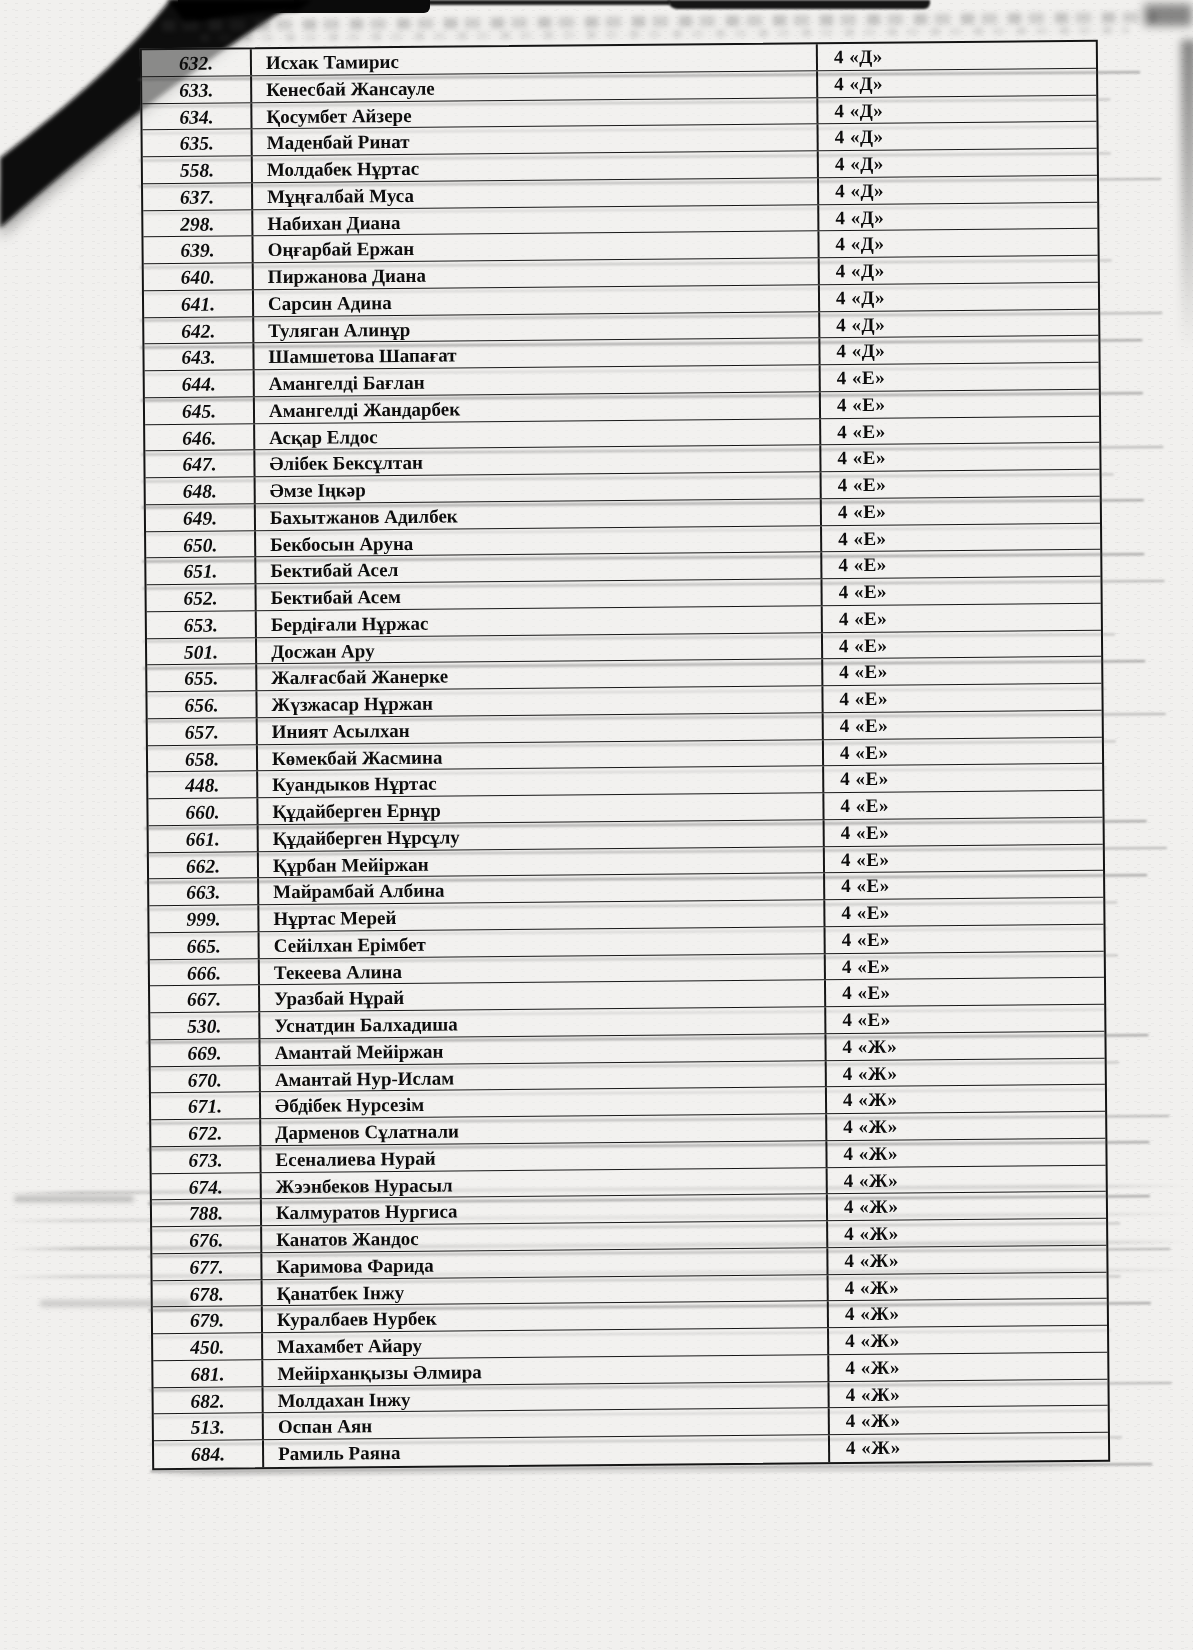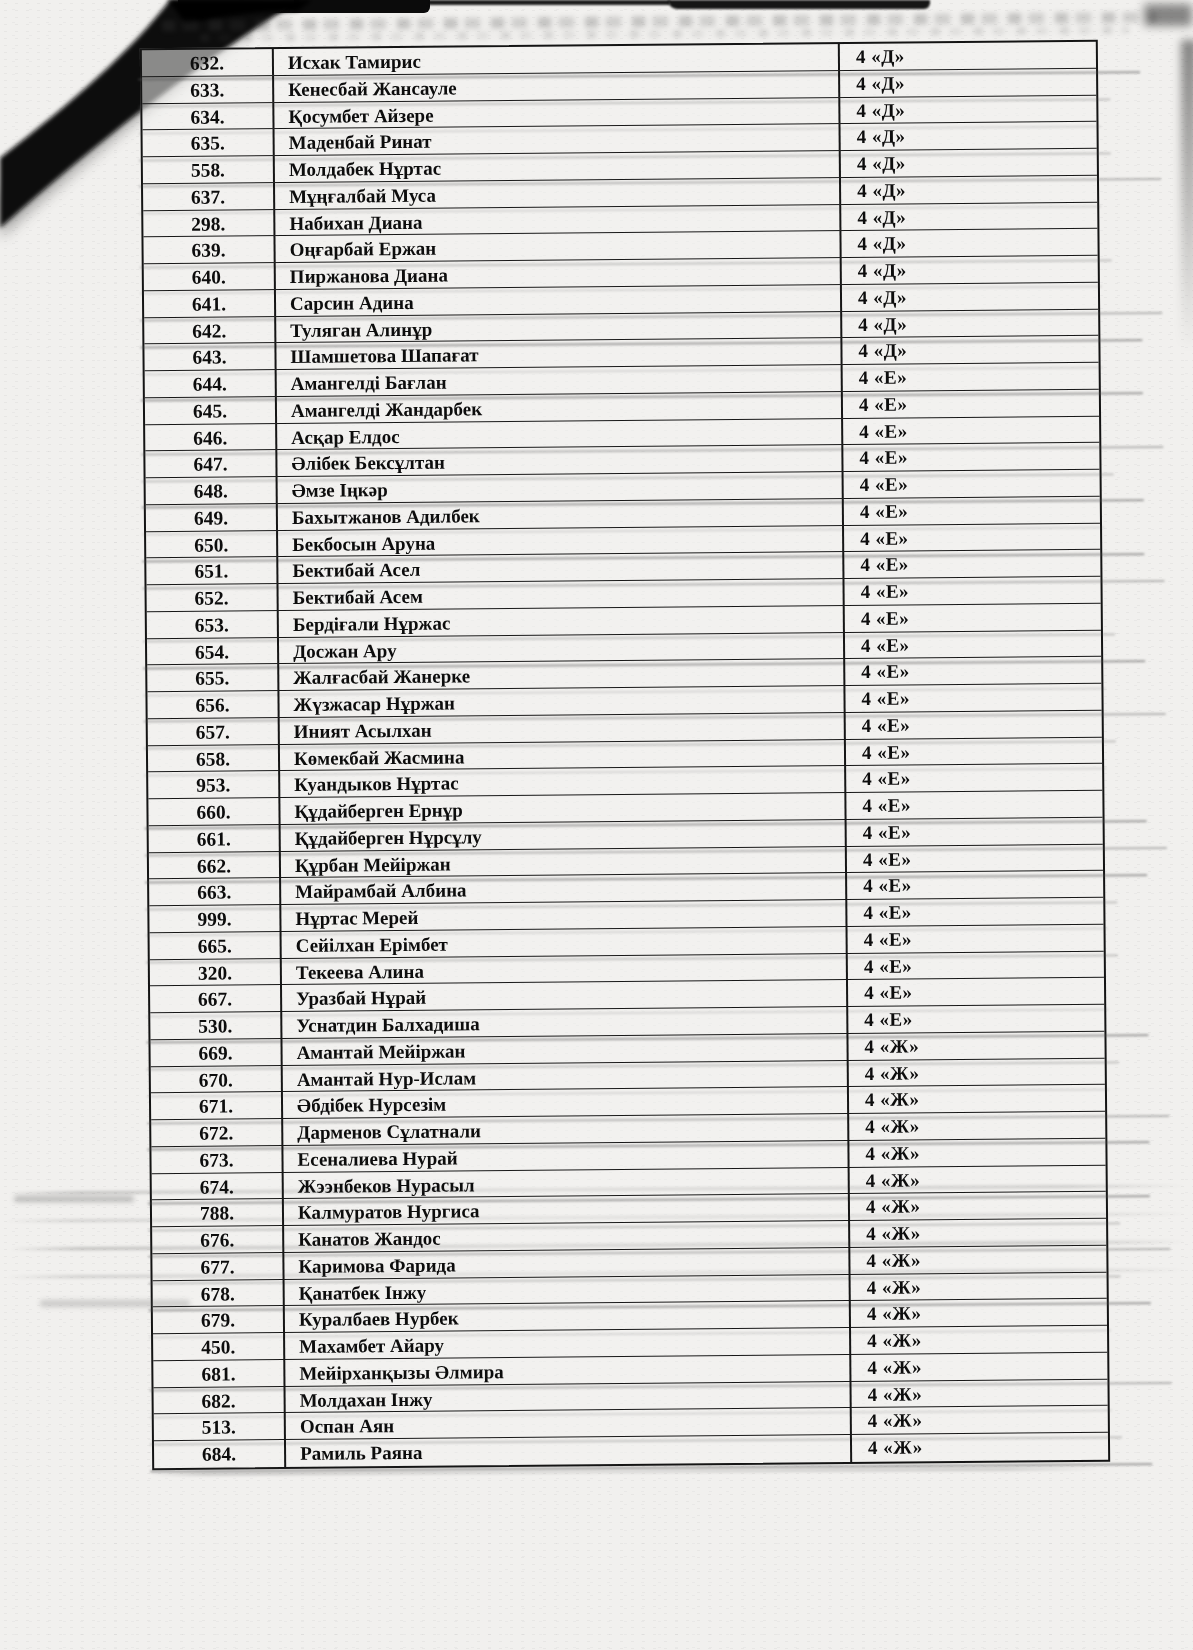--- a/index.html
+++ b/index.html
@@ -41,21 +41,21 @@
   .row{position:relative;display:flex;height:26.75px;box-sizing:border-box;border-bottom:1.9px solid #171717;}
   .row:last-child{border-bottom:none;}
   .row::after{content:"";position:absolute;left:-4px;right:-44px;top:100%;margin-top:3.5px;height:2px;
     background:rgba(80,80,80,.5);filter:blur(1px);transform:rotate(.08deg);pointer-events:none;}
   .row:nth-child(2n)::after{opacity:.55;right:-14px;}
   .row:nth-child(3n)::after{opacity:.32;right:-4px;}
   .row:nth-child(5n)::after{opacity:.72;right:-64px;}
   .row:nth-child(7n)::after{display:none;}
   .cell{box-sizing:border-box;overflow:visible;white-space:nowrap;color:#0d0d0d;
     font-weight:700;font-size:19px;line-height:25px;}
-  .c-num{width:132px;border-right:2px solid #161616;text-align:center;padding-top:1px;font-size:19.5px;}
+  .c-num{width:110px;border-right:2px solid #161616;text-align:center;padding-top:1px;font-size:19.5px;font-style:italic;}
   .c-name{width:566px;border-right:2px solid #161616;padding:1px 0 0 14px;}
   .c-cls{flex:1;padding:0 0 0 16px;letter-spacing:.5px;}
 </style>
 </head>
 <body>
 
 <div class="page">
 
   <div class="strip strip1"></div>
   <div class="strip strip2"></div>
@@ -207,21 +207,21 @@
     <div class="cell c-cls">4 «Е»</div>
   </div>
 
   <div class="row">
     <div class="cell c-num">653.</div>
     <div class="cell c-name">Бердіғали Нұржас</div>
     <div class="cell c-cls">4 «Е»</div>
   </div>
 
   <div class="row">
-    <div class="cell c-num">654.</div>
+    <div class="cell c-num">501.</div>
     <div class="cell c-name">Досжан Ару</div>
     <div class="cell c-cls">4 «Е»</div>
   </div>
 
   <div class="row">
     <div class="cell c-num">655.</div>
     <div class="cell c-name">Жалғасбай Жанерке</div>
     <div class="cell c-cls">4 «Е»</div>
   </div>
 
@@ -237,21 +237,21 @@
     <div class="cell c-cls">4 «Е»</div>
   </div>
 
   <div class="row">
     <div class="cell c-num">658.</div>
     <div class="cell c-name">Көмекбай Жасмина</div>
     <div class="cell c-cls">4 «Е»</div>
   </div>
 
   <div class="row">
-    <div class="cell c-num">953.</div>
+    <div class="cell c-num">448.</div>
     <div class="cell c-name">Куандыков Нұртас</div>
     <div class="cell c-cls">4 «Е»</div>
   </div>
 
   <div class="row">
     <div class="cell c-num">660.</div>
     <div class="cell c-name">Құдайберген Ернұр</div>
     <div class="cell c-cls">4 «Е»</div>
   </div>
 
@@ -279,21 +279,21 @@
     <div class="cell c-cls">4 «Е»</div>
   </div>
 
   <div class="row">
     <div class="cell c-num">665.</div>
     <div class="cell c-name">Сейілхан Ерімбет</div>
     <div class="cell c-cls">4 «Е»</div>
   </div>
 
   <div class="row">
-    <div class="cell c-num">320.</div>
+    <div class="cell c-num">666.</div>
     <div class="cell c-name">Текеева Алина</div>
     <div class="cell c-cls">4 «Е»</div>
   </div>
 
   <div class="row">
     <div class="cell c-num">667.</div>
     <div class="cell c-name">Уразбай Нұрай</div>
     <div class="cell c-cls">4 «Е»</div>
   </div>
 

